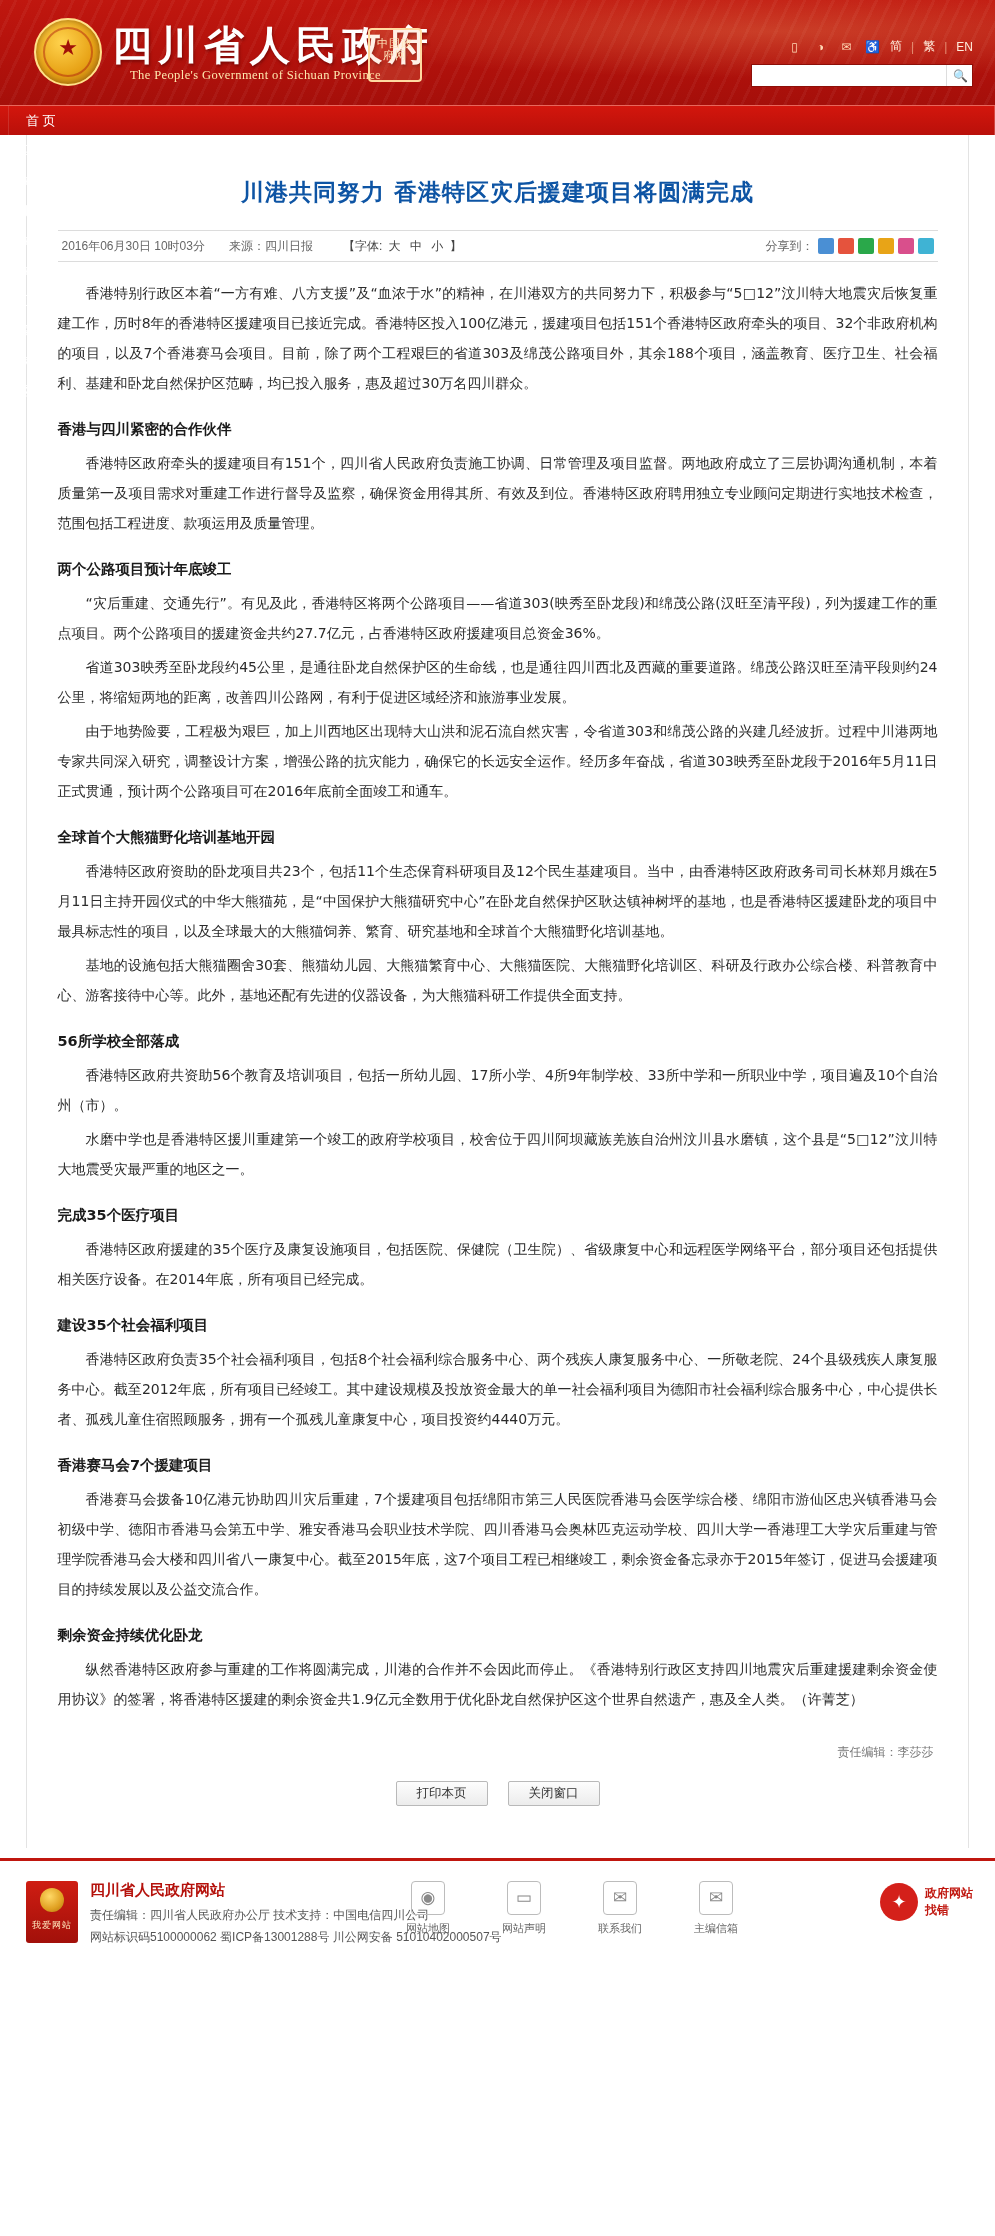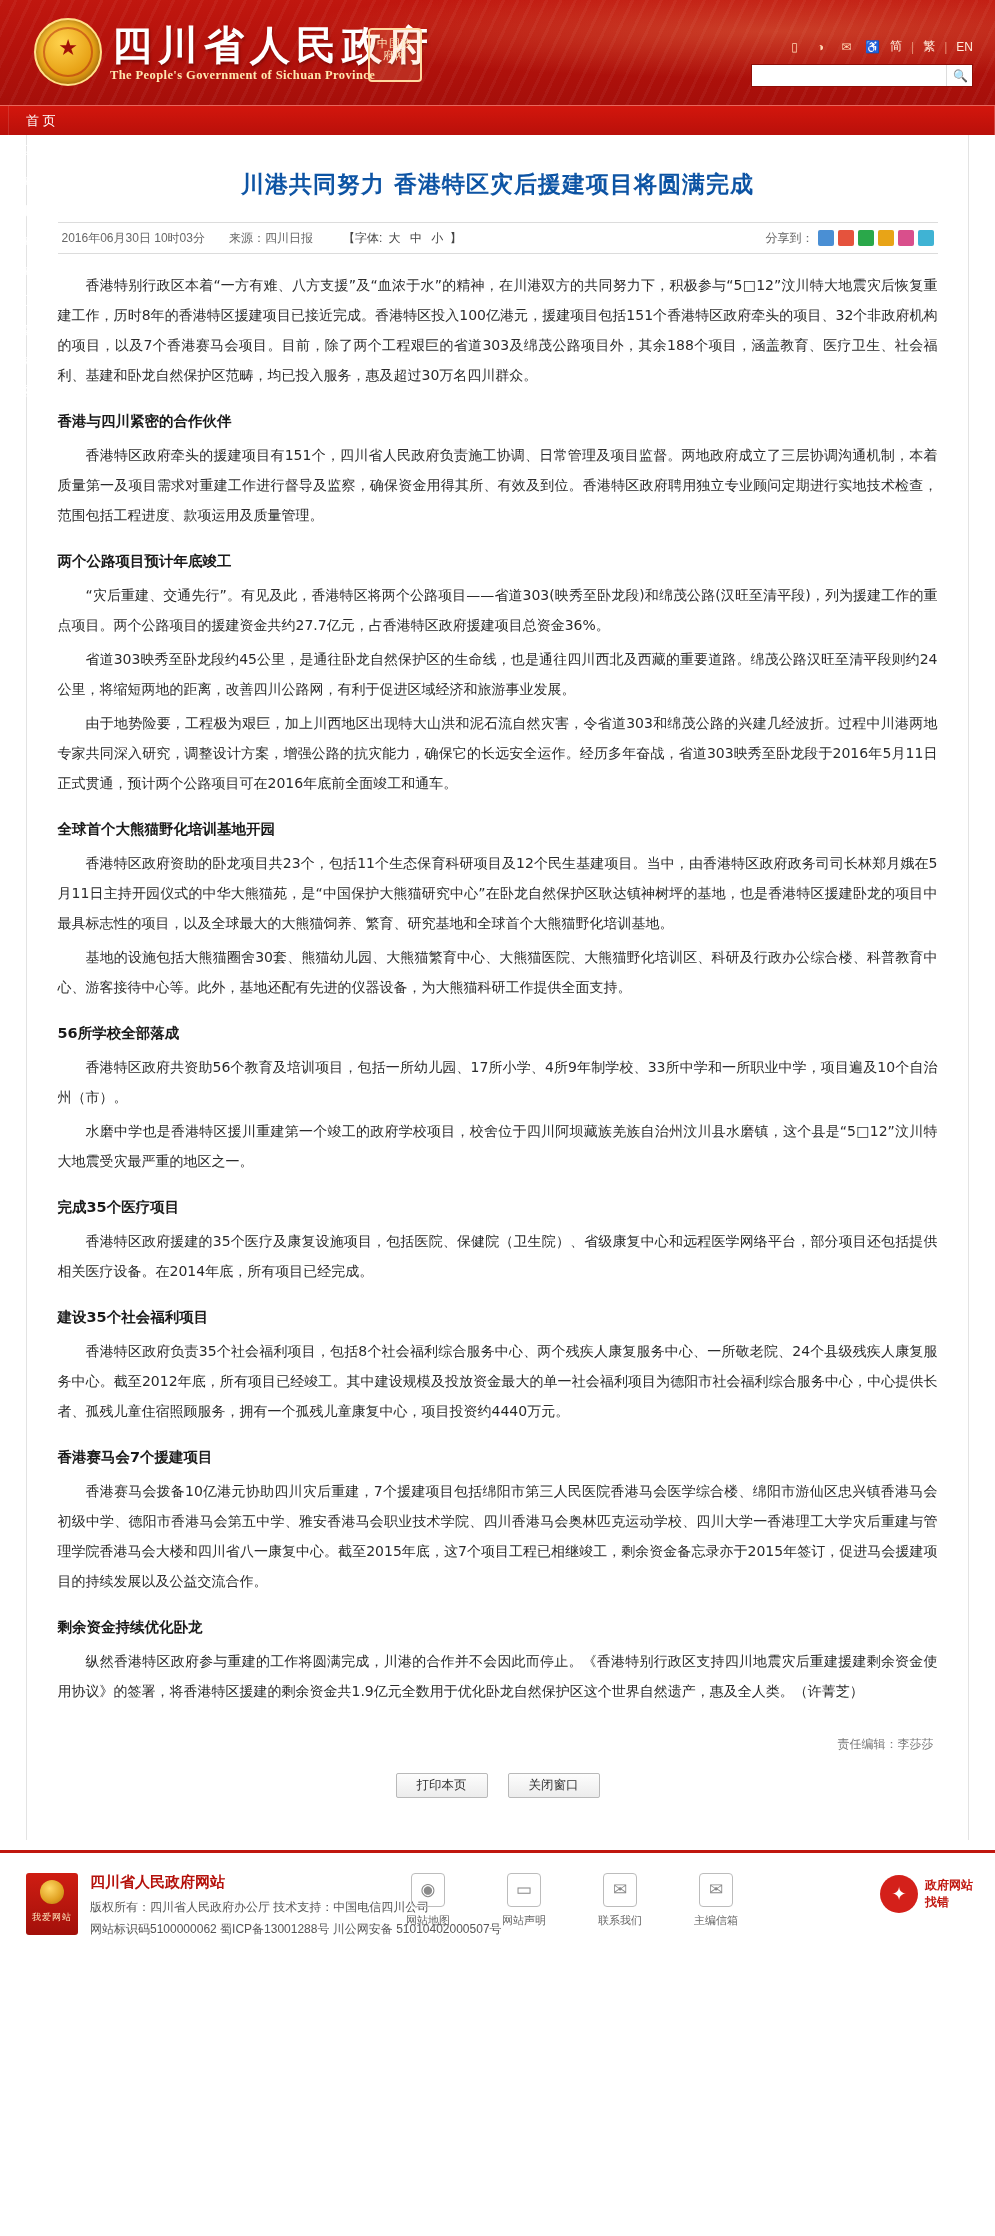--- a/index.html
+++ b/index.html
@@ -44,24 +44,23 @@
   }
 
   .site-title {
     position: absolute; left: 112px; top: 18px;
     color: #ffffff; font-size: 40px; font-weight: bold;
     letter-spacing: 6px;
     text-shadow: 1px 2px 3px rgba(80,0,0,.55);
     font-family: "DejaVu Sans", sans-serif;
   }
   .site-subtitle {
-    position: absolute; left: 110px; top: 68px;
+    position: absolute; left: 130px; top: 68px;
     color: #ffe9b0; font-size: 12.5px; letter-spacing: .4px;
     font-family: "Liberation Serif", serif;
-    font-weight: bold;
   }
   .seal {
     position: absolute; left: 368px; top: 28px;
     width: 54px; height: 54px;
     border: 2px solid #ffd9a0; border-radius: 4px;
     background: rgba(255,170,120,.18);
     color: #ffe7bd; font-size: 11px; line-height: 12px;
     padding: 7px 6px; text-align: center; letter-spacing: 1px;
   }
 
@@ -117,21 +116,21 @@
     width: 995px;
     background: #ffffff;
     padding: 0 0 10px 0;
   }
   .content-frame {
     margin: 0 auto;
     width: 943px;
     border-left: 1px solid #e3e3e3;
     border-right: 1px solid #e3e3e3;
     background: #fff;
-    padding: 0 0 18px 0;
+    padding: 8px 0 18px 0;
   }
   .article {
     width: 880px; margin: 0 auto;
   }
   .art-title {
     text-align: center;
     color: #0d54a4;
     font-size: 23px; font-weight: bold;
     padding: 34px 10px 22px 10px;
     letter-spacing: 1px;
@@ -353,21 +352,21 @@
 
     </div>
   </div>
 </div>
 
 <div class="footer">
   <div class="foot-badge">我爱网站</div>
 
   <div class="foot-left">
     <div class="ftitle">四川省人民政府网站</div>
-    <div>版权所有：四川省人民政府办公厅  技术支持：中国电信四川公司</div>
+    <div>责任编辑：四川省人民政府办公厅  技术支持：中国电信四川公司</div>
     <div>网站标识码5100000062  蜀ICP备13001288号    川公网安备 51010402000507号</div>
   </div>
 
   <div class="foot-center">
     <div class="fc-item">
       <div class="fc-ico">◉</div>
       <div>网站地图</div>
     </div>
     <div class="fc-item">
       <div class="fc-ico">▭</div>

